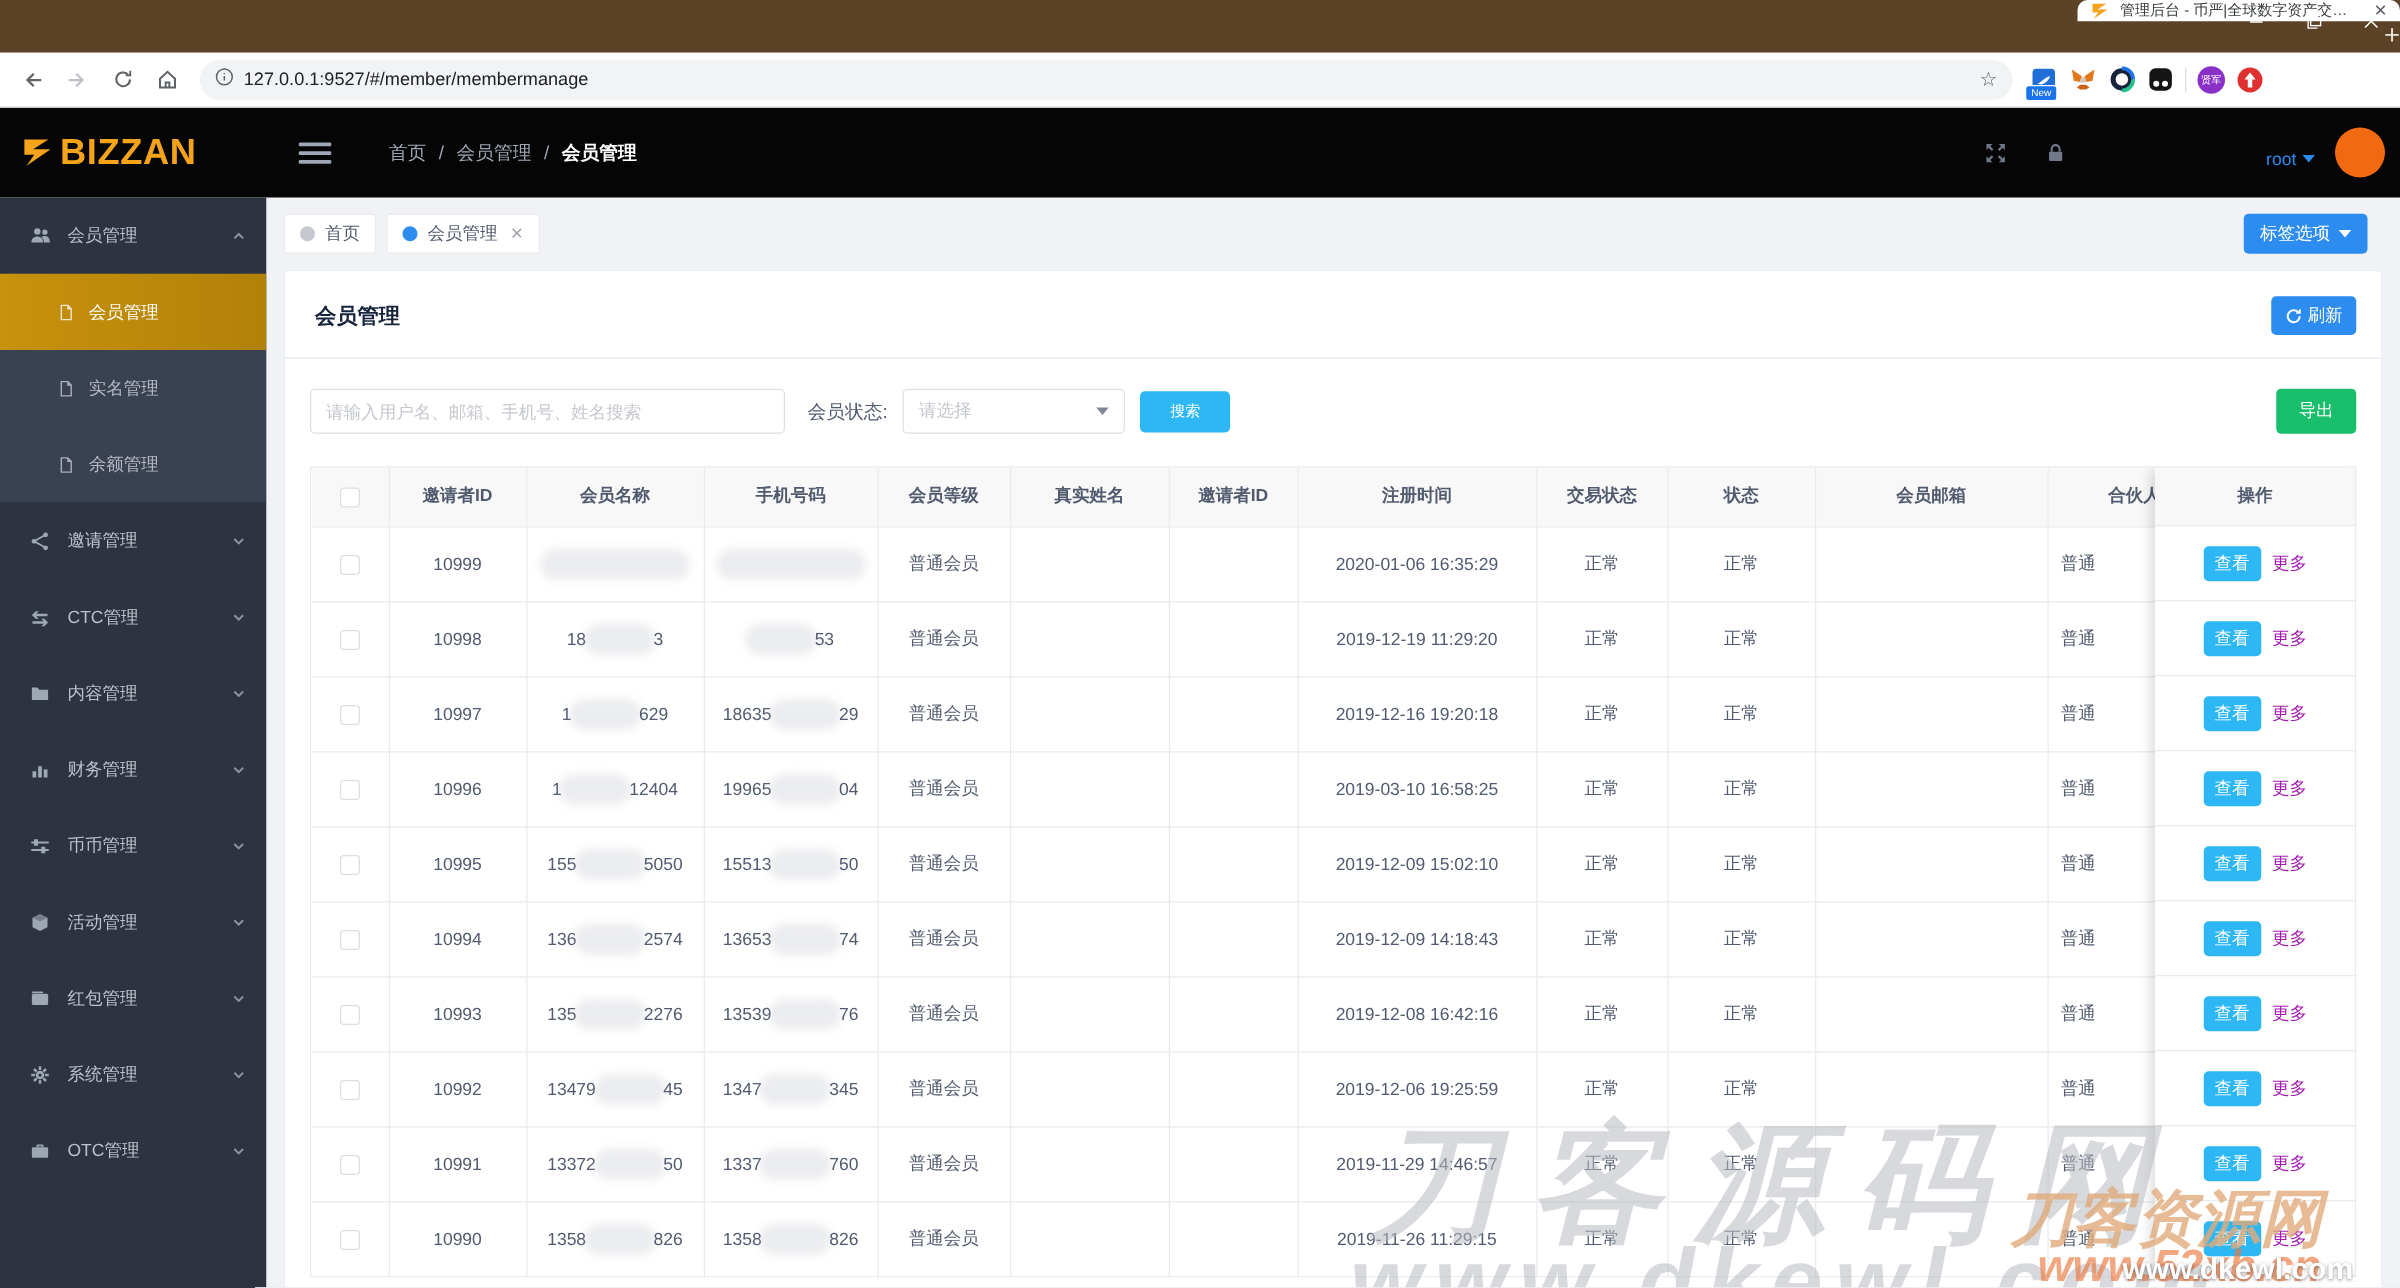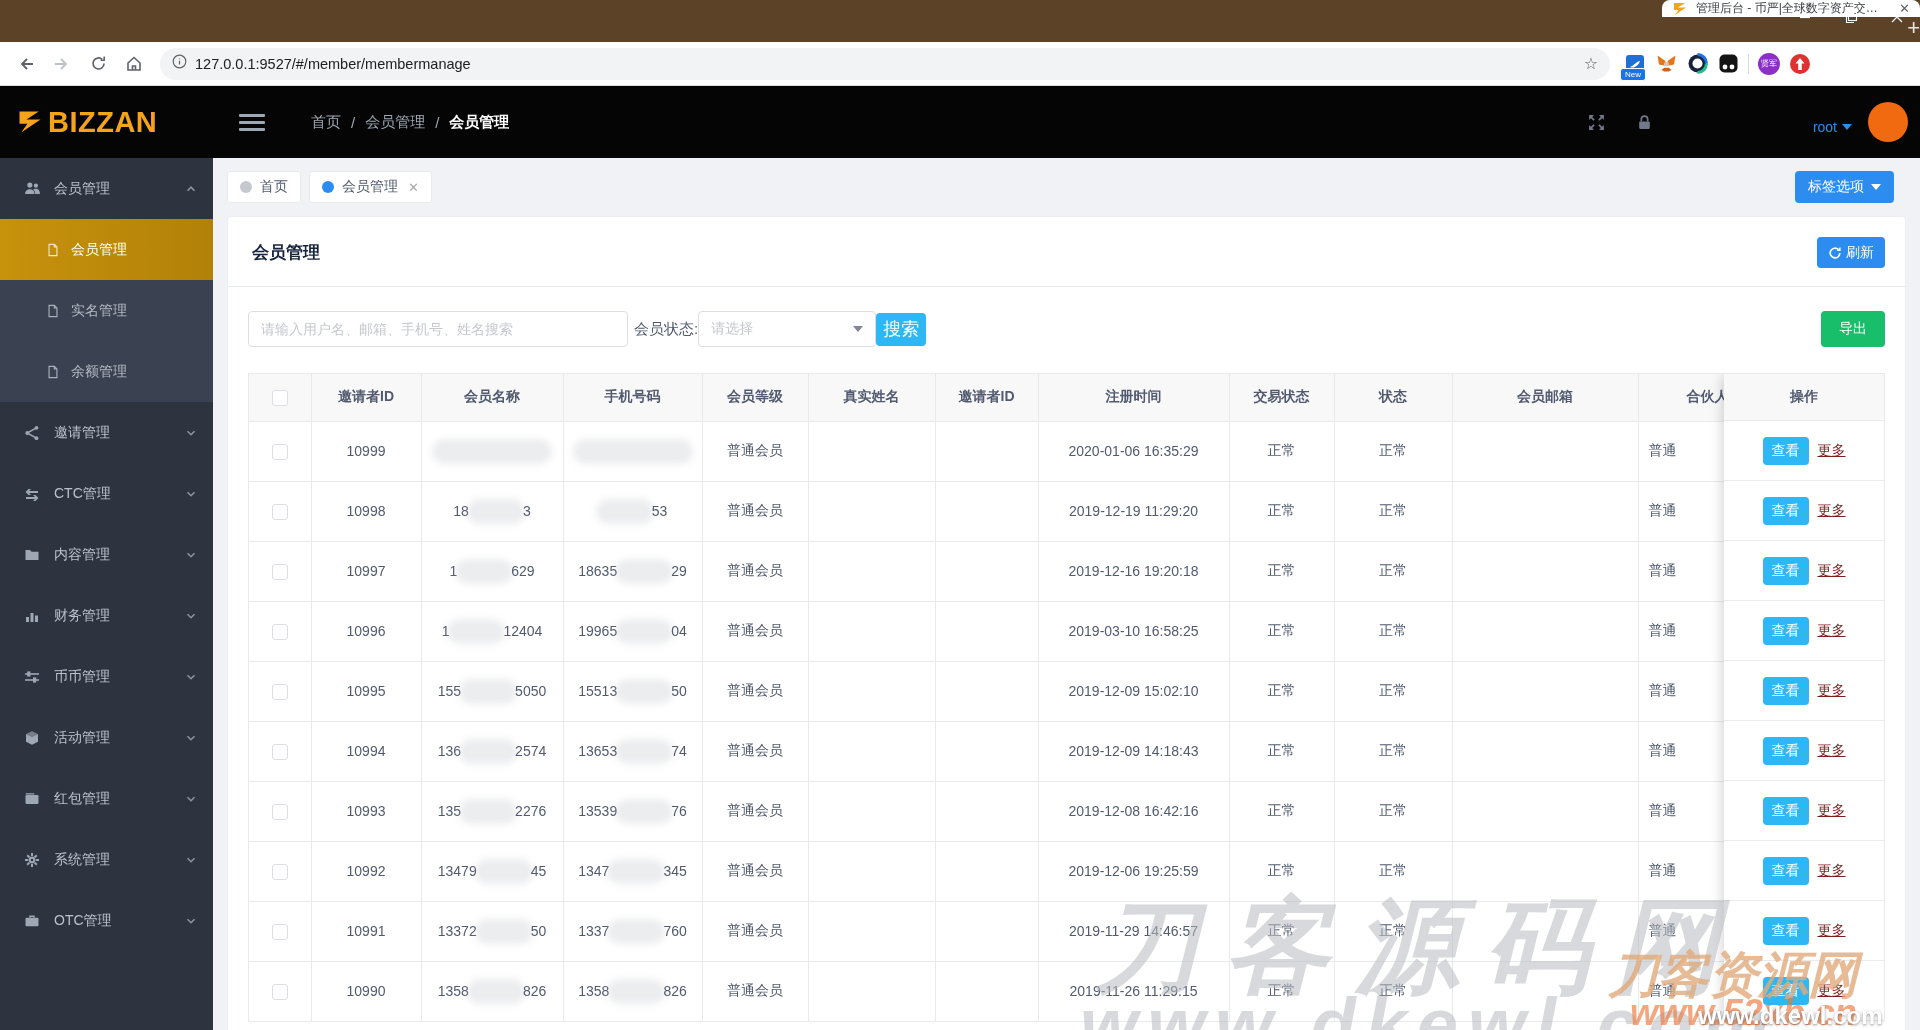--- a/index.html
+++ b/index.html
@@ -68,30 +68,30 @@
   .chip .chip-close{color:#a5a8ae;font-size:13px;margin-left:2px;}
   .tag-options{margin-left:auto;background:#2d8cf0;color:#fff;font-size:14px;height:32px;border-radius:4px;
     display:flex;align-items:center;gap:7px;padding:0 13px;cursor:pointer;}
   .tag-options .caret-down{border-top-color:#fff;}
 
   .card{margin:0 14px;background:#fff;border:1px solid #ebeef5;border-radius:4px;min-height:820px;position:relative;}
   .card-head{display:flex;align-items:center;padding:20px 20px 18px 24px;border-bottom:1px solid #e8eaec;}
   .card-title{font-size:17px;font-weight:bold;color:#17233d;}
   .refresh-btn{margin-left:auto;background:#2d8cf0;color:#fff;height:31px;border-radius:4px;border:none;
     display:flex;align-items:center;gap:4px;padding:0 11px;font-size:14px;cursor:pointer;}
-  .filters{display:flex;align-items:center;padding:24px 20px 26px 20px;gap:0;}
+  .filters{display:flex;align-items:center;padding:24px 20px 26px 20px;gap:12px;}
   .search-input{width:380px;height:36px;border:1px solid #dcdee2;border-radius:4px;padding:0 12px;font-size:14px;
     color:#515a6e;outline:none;font-family:inherit;}
   .search-input::placeholder{color:#c5c8ce;}
   .status-label{font-size:15px;color:#515a6e;margin-left:6px;white-space:nowrap;}
   .select{width:178px;height:36px;border:1px solid #dcdee2;border-radius:4px;display:flex;align-items:center;
     padding:0 12px;cursor:pointer;}
   .select .sel-text{color:#c5c8ce;font-size:14px;flex:1;}
   .sel-caret{width:0;height:0;border-left:5px solid transparent;border-right:5px solid transparent;border-top:6px solid #808695;}
-  .search-btn{background:#2db7f5;color:#fff;border:none;height:33px;border-radius:4px;padding:0 7px;font-size:18px;cursor:pointer;text-align:center;}
+  .search-btn{background:#2db7f5;color:#fff;border:none;height:33px;border-radius:4px;padding:0 24px;font-size:12px;cursor:pointer;text-align:center;}
   .export-btn{margin-left:auto;background:#19be6b;color:#fff;border:none;height:36px;border-radius:4px;padding:0 18px;font-size:14px;cursor:pointer;}
 
   
   .table-wrap{position:relative;margin:0 20px;border:1px solid #e8eaec;border-bottom:none;overflow:hidden;}
   table.grid{width:100%;border-collapse:collapse;table-layout:fixed;font-size:14px;}
   .grid th{height:47px;background:#f8f8f9;color:#515a6e;font-weight:bold;border-bottom:1px solid #e8eaec;
     border-right:1px solid #e8eaec;text-align:center;padding:0 4px;overflow:hidden;white-space:nowrap;}
   .grid td{height:60px;border-bottom:1px solid #e8eaec;border-right:1px solid #e8eaec;text-align:center;
     color:#515a6e;padding:0 4px;overflow:hidden;white-space:nowrap;}
   .grid th:last-child,.grid td:last-child{border-right:none;}
@@ -100,21 +100,21 @@
   .grid td.col-partner{padding-left:10px;}
   .cb{display:inline-block;width:16px;height:16px;border:1px solid #dcdee2;border-radius:3px;background:#fff;vertical-align:middle;cursor:pointer;}
   .smudge{display:inline-block;vertical-align:middle;height:15px;border-radius:8px;
     background:rgba(187,190,198,0.28);box-shadow:0 0 7px 5px rgba(187,190,198,0.28);margin:0 3px;}
   .op-col{position:absolute;top:0;right:0;bottom:0;width:160px;background:#fff;
     box-shadow:-5px 0 10px -2px rgba(0,0,0,0.15);}
   .op-head{height:47px;background:#f8f8f9;border-bottom:1px solid #e8eaec;display:flex;align-items:center;
     justify-content:center;font-weight:bold;color:#515a6e;font-size:14px;}
   .op-row{height:60px;border-bottom:1px solid #e8eaec;display:flex;align-items:center;justify-content:center;gap:9px;}
   .view-btn{background:#2db7f5;color:#fff;border:none;border-radius:4px;height:28px;padding:0 9px;font-size:14px;cursor:pointer;}
-  .more-link{color:#7f1d1d;font-size:14px;cursor:pointer;text-decoration:underline;}
+  .more-link{color:#a21caf;font-size:14px;cursor:pointer;}
 
   
   .wm{position:absolute;pointer-events:none;z-index:60;font-weight:bold;font-style:italic;white-space:nowrap;}
   .wm-main{left:1095px;top:878px;font-size:104px;letter-spacing:26px;color:rgba(182,185,192,0.55);}
   .wm-url{left:1080px;top:982px;font-size:74px;letter-spacing:10px;color:rgba(182,185,192,0.55);}
   .wm-sec{left:1608px;top:942px;font-size:50px;color:rgba(224,170,122,0.8);}
   .wm-sec-url{left:1630px;top:992px;font-size:36px;color:rgba(235,120,60,0.65);}
   .wm-small{left:1698px;top:1002px;font-size:24px;font-style:normal;color:#fff;
     text-shadow:0 1px 3px rgba(0,0,0,0.45);}
 </style>

